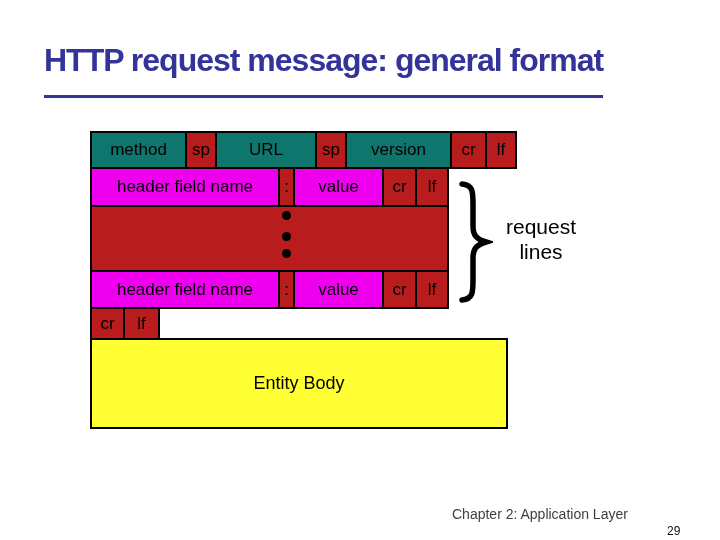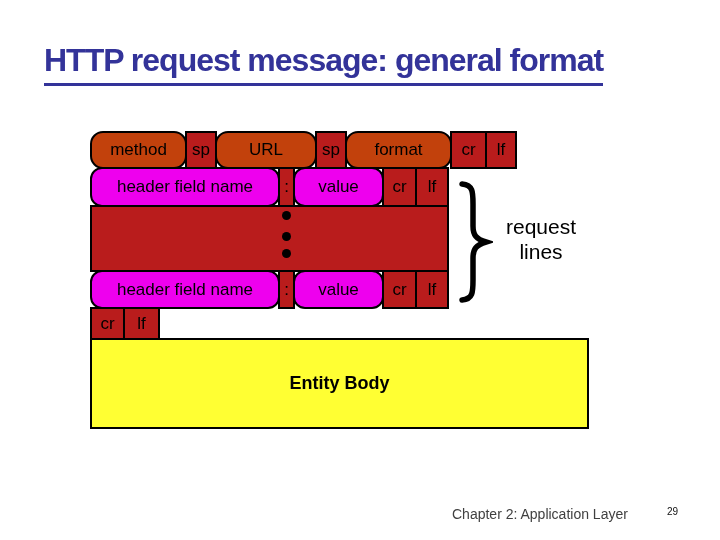--- a/index.html
+++ b/index.html
@@ -4,31 +4,31 @@
 <style>
   html,body{margin:0;padding:0;background:#fff;}
   #slide{
     position:relative;width:720px;height:540px;background:#ffffff;
     font-family:"Liberation Sans",sans-serif;overflow:hidden;
   }
   
   #title{
     position:absolute;left:44px;top:42px;
     font-size:32px;font-weight:700;letter-spacing:-1px;
-    color:#333399;border-bottom:3px solid #333399;padding-bottom:4px;
+    color:#333399;border-bottom:3px solid #333399;padding-bottom:16px;
     white-space:nowrap;
   }
   
   .cell{
     position:absolute;box-sizing:border-box;border:2px solid #000;
     display:flex;align-items:center;justify-content:center;
     font-size:17px;color:#000;background:#b91c1c;
   }
-  .green{background:#c2410c;border-radius:13px;}
-  .magenta{background:#EE00EE;border-radius:12px;}
+  .green{background:#0f766e;}
+  .magenta{background:#EE00EE;}
   .yellow{background:#FFFF33;}
   
   .c-method {left:90px; top:131px;width:97px; height:38px;}
   .c-sp1    {left:185px;top:131px;width:32px; height:38px;}
   .c-url    {left:215px;top:131px;width:102px;height:38px;}
   .c-sp2    {left:315px;top:131px;width:32px; height:38px;}
   .c-version{left:345px;top:131px;width:107px;height:38px;}
   .c-cr1    {left:450px;top:131px;width:37px; height:38px;}
   .c-lf1    {left:485px;top:131px;width:32px; height:38px;}
   
@@ -44,45 +44,45 @@
   
   .c-hfn2   {left:90px; top:270px;width:190px;height:39px;}
   .c-colon2 {left:278px;top:270px;width:17px; height:39px;}
   .c-value2 {left:293px;top:270px;width:91px; height:39px;}
   .c-cr3    {left:382px;top:270px;width:35px; height:39px;}
   .c-lf3    {left:415px;top:270px;width:34px; height:39px;}
   
   .c-cr4    {left:90px; top:307px;width:35px; height:33px;}
   .c-lf4    {left:123px;top:307px;width:37px; height:33px;}
   
-  .c-entity {left:90px; top:338px;width:499px;height:91px;font-size:18px;font-weight:bold;}
+  .c-entity {left:90px; top:338px;width:418px;height:91px;font-size:18px;}
   
   .side-label{
     position:absolute;color:#000;font-size:21px;line-height:23px;
     text-align:center;white-space:pre-line;
   }
   #request-line-label{left:536px;top:132px;width:100px;}
   #header-lines-label{left:498px;top:214px;width:86px;line-height:25px;}
   #brace{position:absolute;left:459px;top:181px;}
   
   #footer-chapter{position:absolute;left:452px;top:506px;font-size:14px;color:#404040;}
-  #footer-page{position:absolute;left:667px;top:506px;font-size:10px;color:#111;}
+  #footer-page{position:absolute;left:667px;top:524px;font-size:12px;color:#111;}
 </style>
 </head>
 <body>
 
 <div id="slide">
 
   <div id="title">HTTP request message: general format</div>
 
   <div class="cell green c-method">method</div>
   <div class="cell c-sp1">sp</div>
   <div class="cell green c-url">URL</div>
   <div class="cell c-sp2">sp</div>
-  <div class="cell green c-version">format</div>
+  <div class="cell green c-version">version</div>
   <div class="cell c-cr1">cr</div>
   <div class="cell c-lf1">lf</div>
 
   <div class="cell magenta c-hfn1">header field name</div>
   <div class="cell c-colon1">:</div>
   <div class="cell magenta c-value1">value</div>
   <div class="cell c-cr2">cr</div>
   <div class="cell c-lf2">lf</div>
 
   <div class="cell c-dots"></div>

